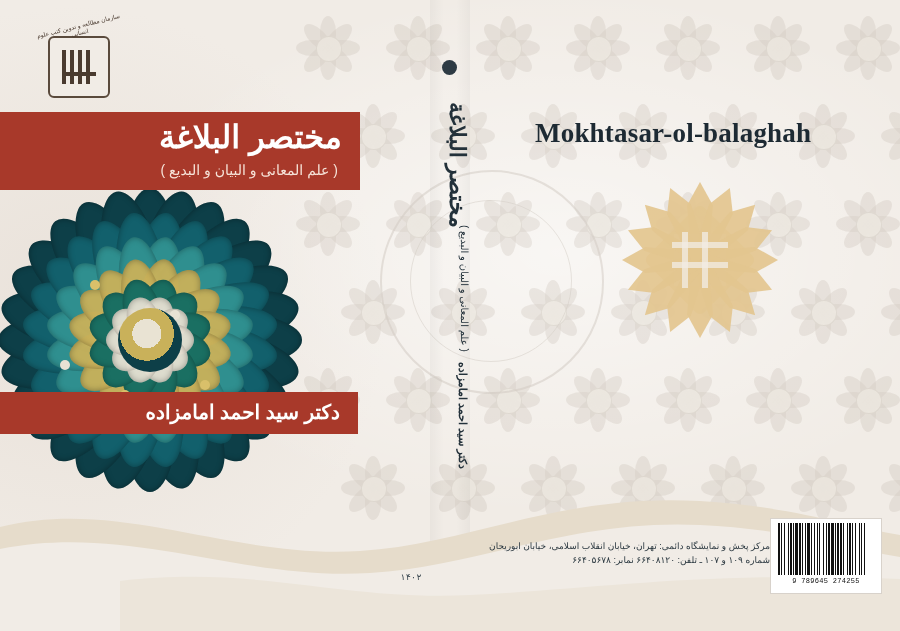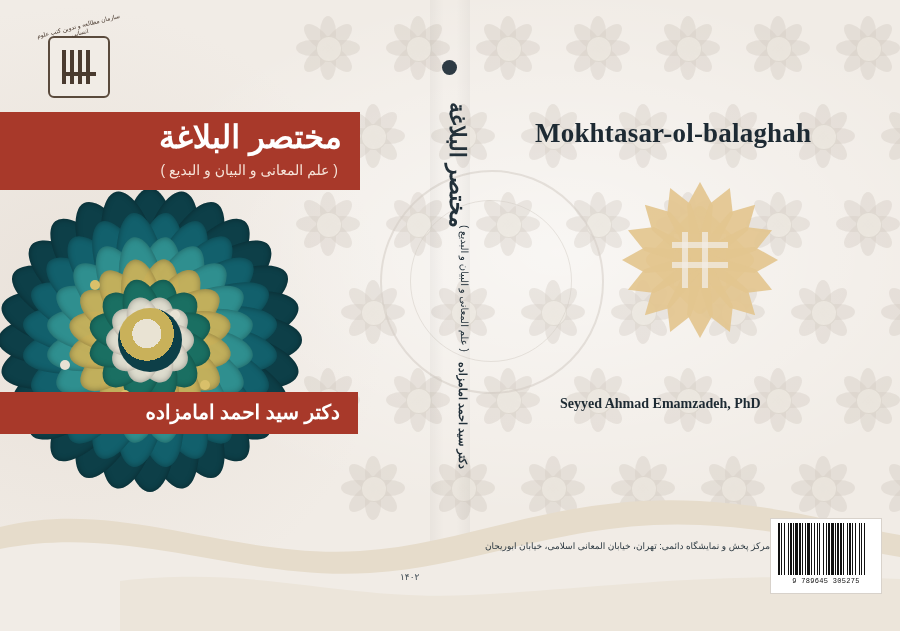--- a/index.html
+++ b/index.html
@@ -281,20 +281,21 @@
     color: #111;
   }
 
   
   .year {
     position: absolute;
     left: 400px; top: 572px;
     font-size: 9px;
     color: #3a4750;
     direction: rtl;
+    font-family: Liberation Mono, monospace;
   }
 </style>
 </head>
 <body>
 
 <div id="cover-wrap">
 
   <div class="paper"></div>
   <div class="paper-tint"></div>
 
@@ -906,32 +907,32 @@
       <div class="gm-ray" style="transform: rotate(292.5deg);"></div>
       <div class="gm-ray" style="transform: rotate(315deg);"></div>
       <div class="gm-ray" style="transform: rotate(337.5deg);"></div>
       <div class="gm-bar" style="left: 62px; top: 52px; width: 6px; height: 56px;"></div>
       <div class="gm-bar" style="left: 82px; top: 52px; width: 6px; height: 56px;"></div>
       <div class="gm-bar" style="left: 52px; top: 62px; width: 56px; height: 6px;"></div>
       <div class="gm-bar" style="left: 52px; top: 82px; width: 56px; height: 6px;"></div>
     </div>
 
   <div class="front-title">Mokhtasar-ol-balaghah</div>
-  <div class="front-author">Seyyed Ahmad Emamzadeh, PhD</div>
 
   <svg class="wave" viewBox="0 0 900 200" preserveAspectRatio="none">
     <path d="M0,96 C120,66 230,128 360,120 C470,113 560,62 700,70 C790,75 850,96 900,104 L900,200 L0,200 Z" fill="#e6dccb"></path>
     <path d="M0,118 C130,92 240,150 370,142 C480,135 570,88 700,94 C790,98 850,118 900,126 L900,200 L0,200 Z" fill="#f1ece6"></path>
     <path d="M120,150 C260,134 340,170 470,164 C600,158 700,140 900,148 L900,200 L120,200 Z" fill="#ece5da"></path>
   </svg>
 
   <div class="year">۱۴۰۲</div>
 
   <div class="colophon">
-    <div>مركز پخش و نمايشگاه دائمى: تهران، خيابان المعانى اسلامى، خيابان ابوريحان</div>
+    <div>مركز پخش و نمايشگاه دائمى: تهران، خيابان انقلاب اسلامى، خيابان ابوريحان</div>
+    <div>شماره ۱۰۹ و ۱۰۷ ـ تلفن: ۶۶۴۰۸۱۲۰   نمابر: ۶۶۴۰۵۶۷۸</div>
   </div>
 
   <div class="barcode-box">
     <div class="barcode-bars" id="barcode-bars">
         <i style="left: 2px; width: 2px;"></i>
         <i style="left: 5px; width: 1px;"></i>
         <i style="left: 8px; width: 1px;"></i>
         <i style="left: 12px; width: 1px;"></i>
         <i style="left: 14px; width: 2px;"></i>
         <i style="left: 17px; width: 1px;"></i>
@@ -953,16 +954,16 @@
         <i style="left: 64px; width: 2px;"></i>
         <i style="left: 67px; width: 1px;"></i>
         <i style="left: 71px; width: 1px;"></i>
         <i style="left: 73px; width: 2px;"></i>
         <i style="left: 76px; width: 1px;"></i>
         <i style="left: 79px; width: 1px;"></i>
         <i style="left: 83px; width: 1px;"></i>
         <i style="left: 85px; width: 1px;"></i>
         <i style="left: 88px; width: 1px;"></i>
       </div>
-    <div class="barcode-num">9 789645 305275</div>
+    <div class="barcode-num">9 789645 274255</div>
   </div>
 
 </div>
 
 </body></html>

